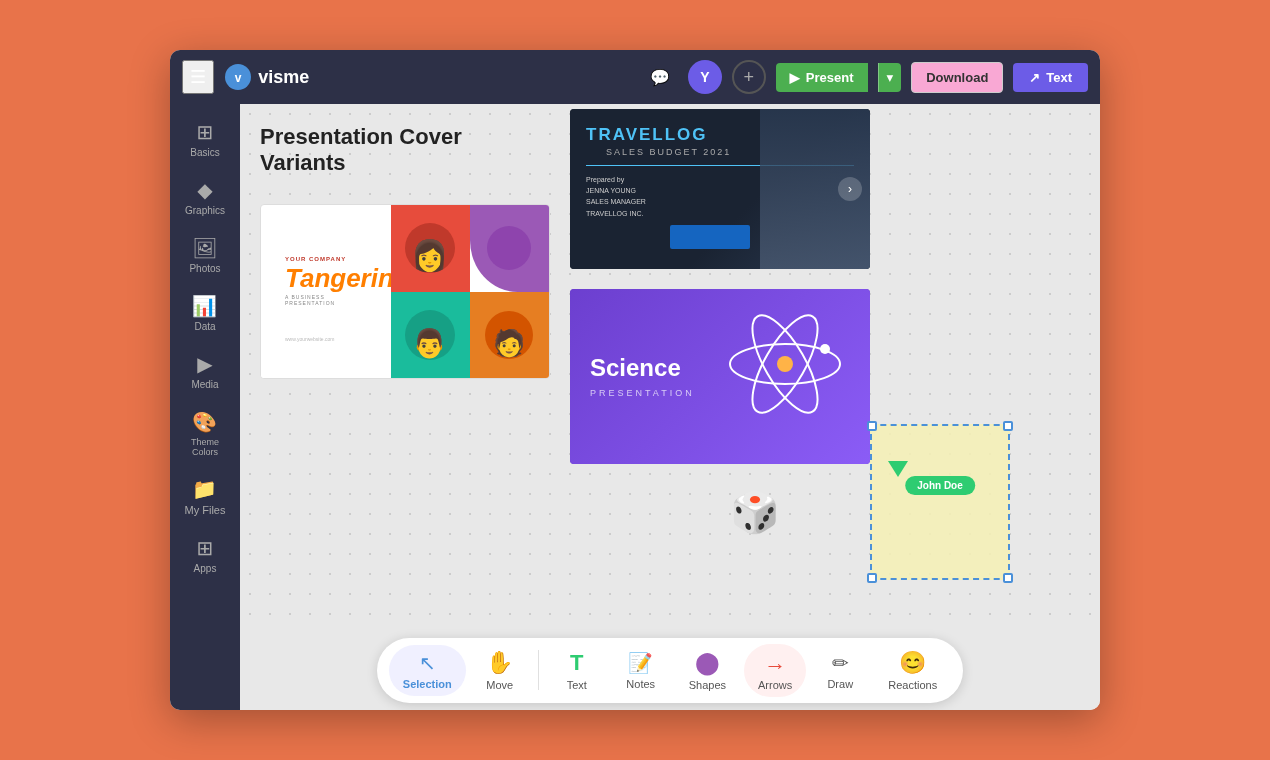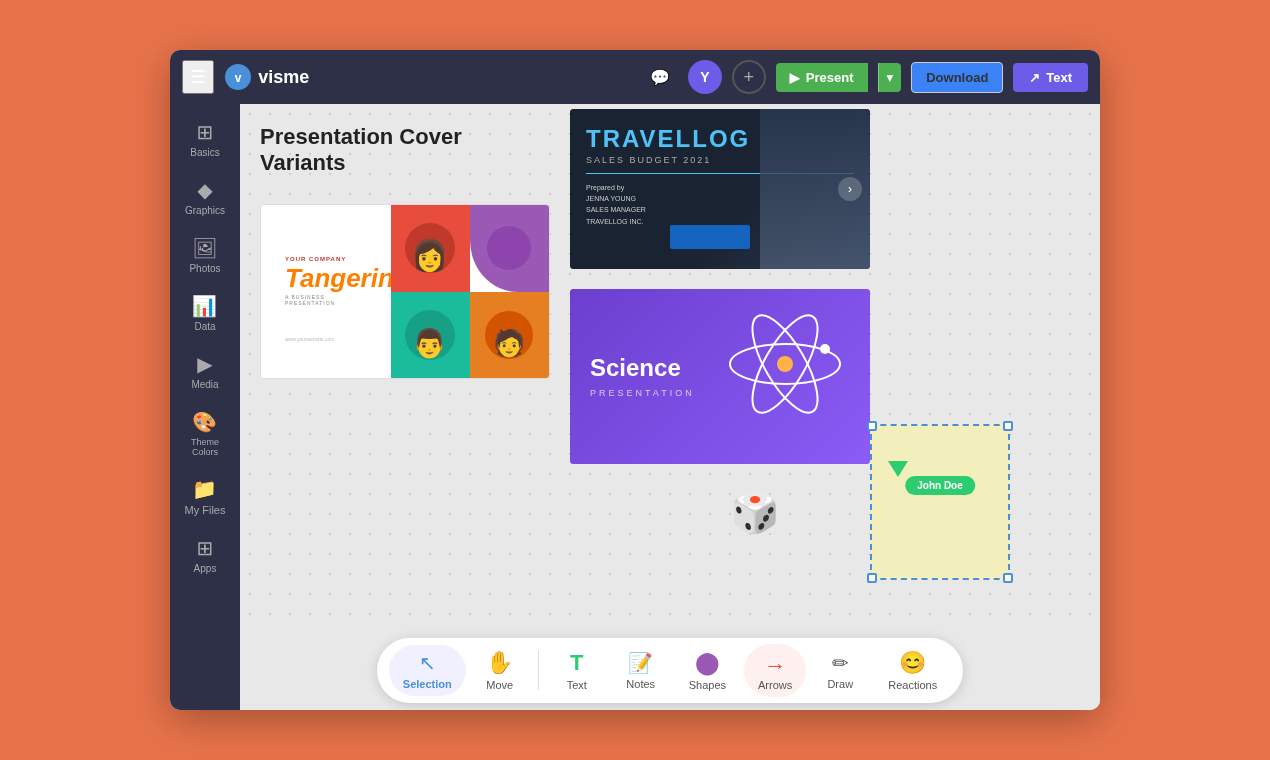--- a/index.html
+++ b/index.html
@@ -109,21 +109,21 @@
     .present-arrow-btn {
       background: #4CAF50;
       color: white;
       border: none;
       border-left: 1px solid rgba(255,255,255,0.3);
       border-radius: 0 4px 4px 0;
       padding: 7px 8px;
       cursor: pointer;
     }
     .download-btn {
-      background: #3b82f6;
+      background: #f9a8d4;
       color: #333;
       border: 1px solid #ccc;
       border-radius: 4px;
       padding: 7px 14px;
       font-size: 13px;
       font-weight: 600;
       cursor: pointer;
     }
     .share-btn {
       background: #6c5ce7;
@@ -224,31 +224,32 @@
     .travellog-inner {
       width: 100%;
       height: 100%;
       position: relative;
       background: linear-gradient(135deg, #1a2332 60%, #2a3a52 100%);
       display: flex;
       flex-direction: column;
       padding: 16px;
     }
     .travellog-title {
-      font-size: 24px;
+      font-size: 17px;
       font-weight: 900;
       color: #4fc3f7;
       letter-spacing: 2px;
       text-transform: uppercase;
     }
     .travellog-subtitle {
       font-size: 9px;
       color: #aaa;
       letter-spacing: 2px;
       margin-top: 2px;
+      margin-left: 20px;
     }
     .travellog-divider {
       width: 100%;
       height: 1px;
       background: #4fc3f7;
       margin: 8px 0;
     }
     .travellog-info { font-size: 7px; color: #ccc; line-height: 1.6; }
     .travellog-blue-bar {
       position: absolute;

